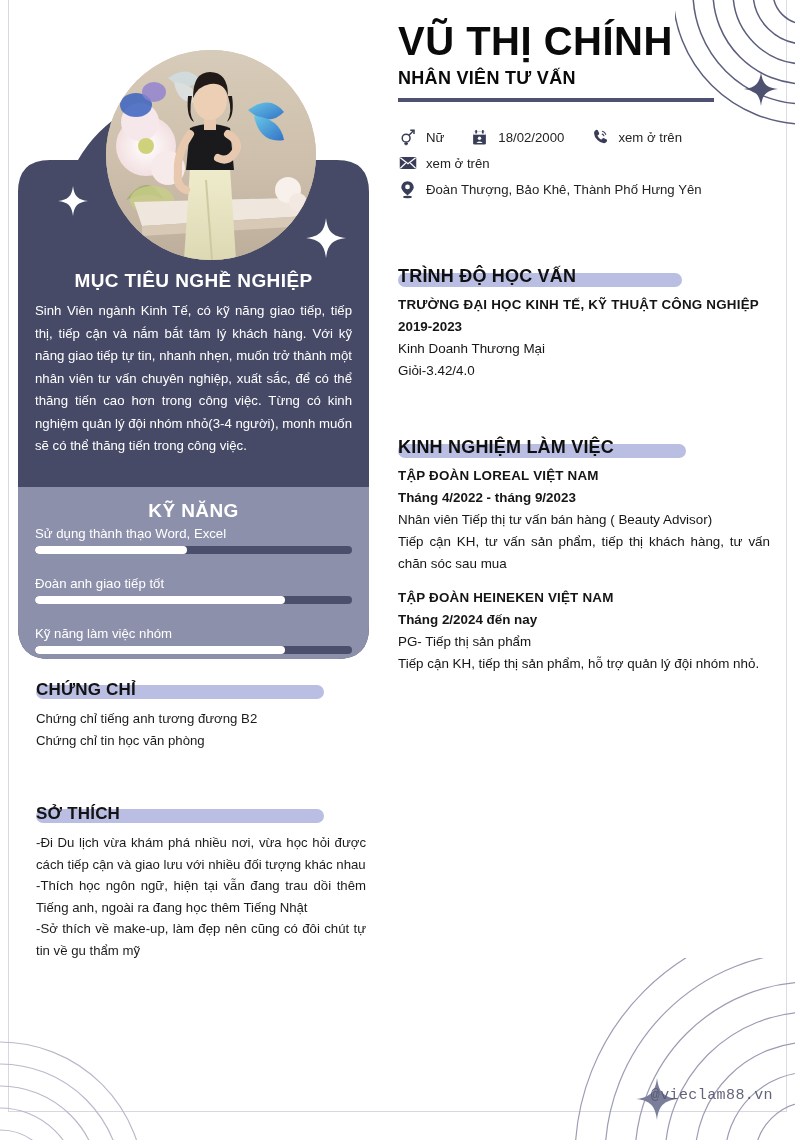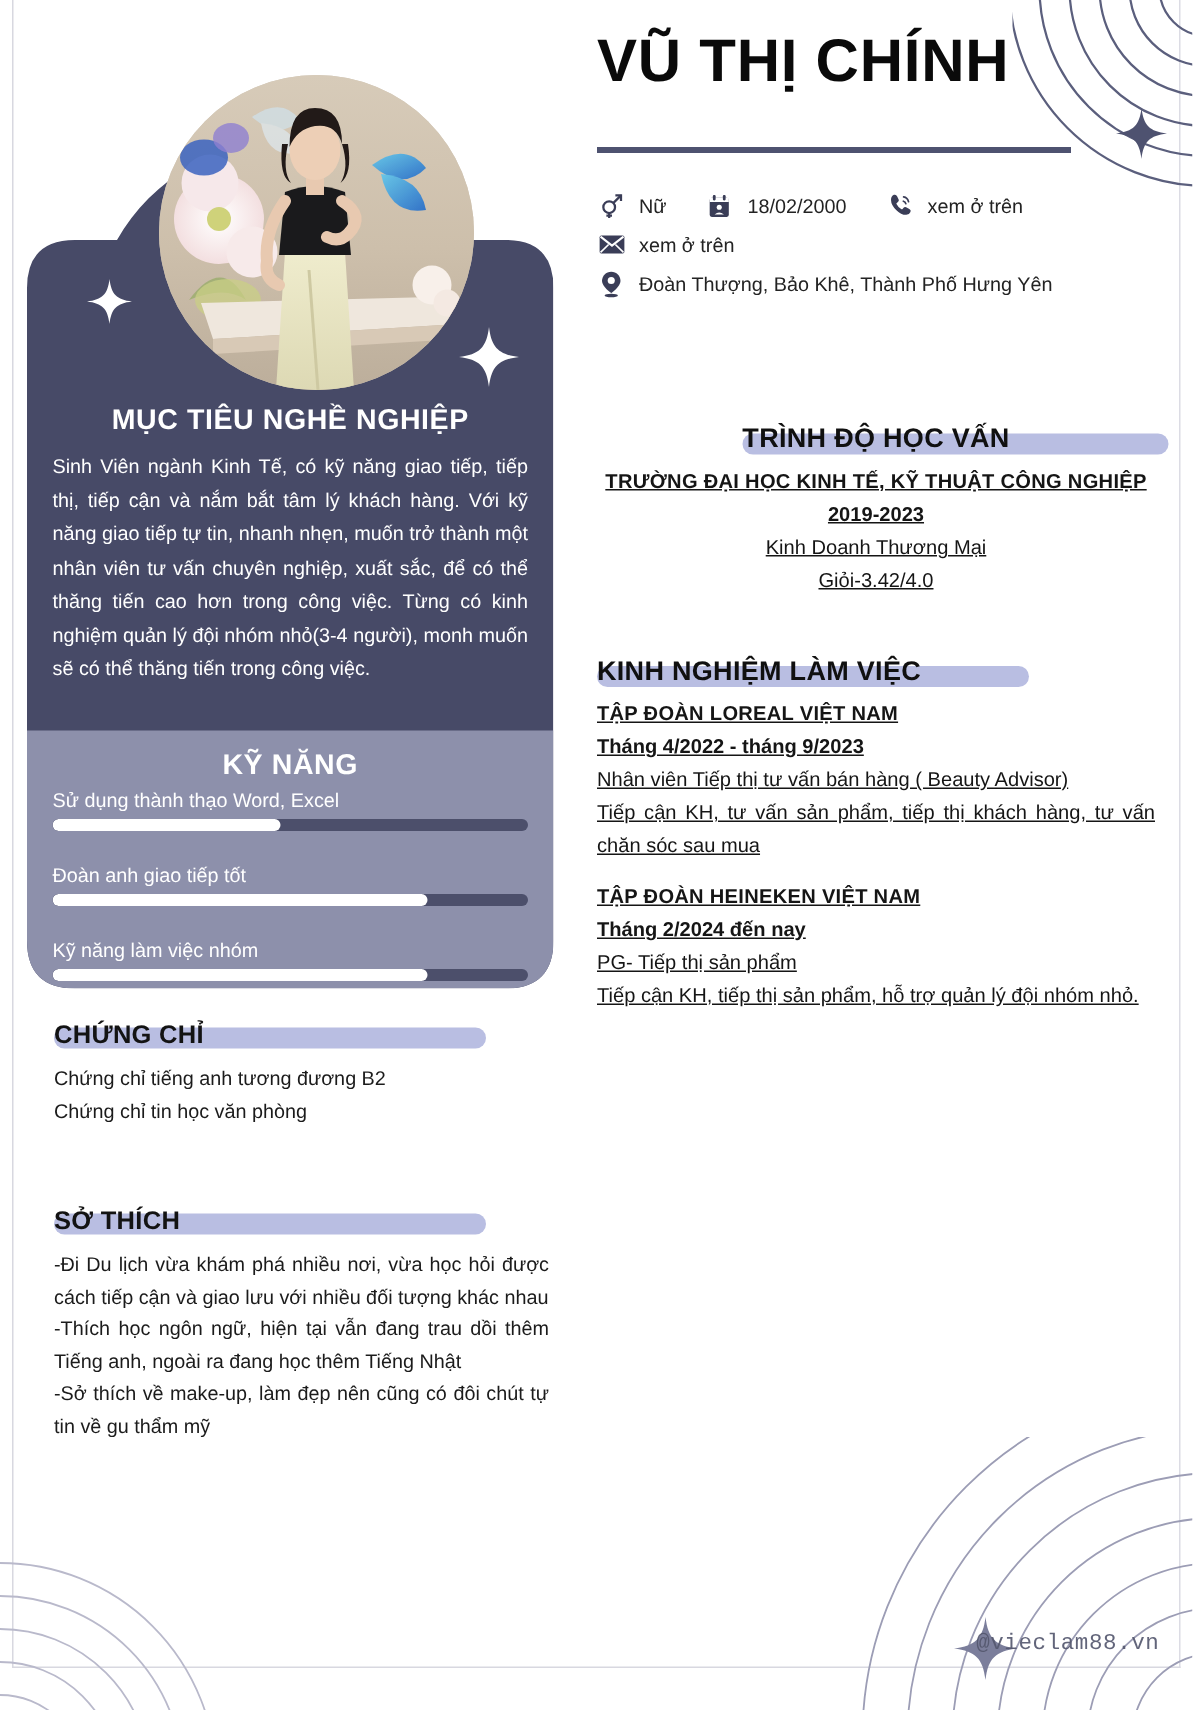--- a/index.html
+++ b/index.html
@@ -170,21 +170,21 @@
   .rsec { position: absolute; left: 398px; width: 372px; }
   .rsec-head {
     position: relative;
     display: inline-block;
     font-size: 18px;
     font-weight: bold;
     color: #101010;
     letter-spacing: .2px;
     z-index: 2;
   }
-  .rsec-body { margin-top: 7px; font-size: 13.4px; line-height: 22px; color: #151515; text-decoration: underline; }
+  .rsec-body { margin-top: 7px; font-size: 13.4px; line-height: 22px; color: #151515; }
   .b-bold { font-weight: bold; }
   .b-up { font-weight: bold; letter-spacing: .2px; }
   .b-just { text-align: justify; }
   .gap-blk { margin-top: 12px; }
 
   .watermark {
     position: absolute;
     right: 22px; bottom: 36px;
     font-family: "Liberation Mono", "DejaVu Sans Mono", monospace;
     font-size: 15px;
@@ -389,20 +389,21 @@
     <div style="position:relative; display:inline-block;">
       <span class="head-pill" style="left:0; width:288px; bottom:1px;"></span>
       <span class="lsec-head">SỞ THÍCH</span>
     </div>
     <div class="lsec-body justify" style="white-space:pre-line;">-Đi Du lịch vừa khám phá nhiều nơi, vừa học hỏi được cách tiếp cận và giao lưu với nhiều đối tượng khác nhau
 -Thích học ngôn ngữ, hiện tại vẫn đang trau dồi thêm Tiếng anh, ngoài ra đang học thêm Tiếng Nhật
 -Sở thích về make-up, làm đẹp nên cũng có đôi chút tự tin về gu thẩm mỹ</div>
   </div>
 
   <div class="name">VŨ THỊ CHÍNH</div>
+  <div class="role">NHÂN VIÊN TƯ VẤN</div>
   <div class="name-rule"></div>
 
   <div class="contact">
     <div class="crow">
       <div class="citem">
         <span class="ico">
           <svg width="18" height="18" viewBox="0 0 24 24" fill="none" stroke="#3a3d57" stroke-width="2">
             <circle cx="9.5" cy="13.5" r="5.2"></circle>
             <line x1="9.5" y1="18.7" x2="9.5" y2="23"></line>
             <line x1="7" y1="21" x2="12" y2="21"></line>
@@ -458,21 +459,21 @@
             <path d="M10 1.5 C5.6 1.5 2.2 5 2.2 9.3 C2.2 14 10 19.5 10 19.5 C10 19.5 17.8 14 17.8 9.3 C17.8 5 14.4 1.5 10 1.5 Z" fill="#3a3d57"></path>
             <circle cx="10" cy="8.8" r="3" fill="#ffffff"></circle>
             <ellipse cx="10" cy="21.4" rx="5.6" ry="1.5" fill="#3a3d57"></ellipse>
           </svg>
         </span>
         <span>Đoàn Thượng, Bảo Khê, Thành Phố Hưng Yên</span>
       </div>
     </div>
   </div>
 
-  <div class="rsec" style="top:282px;text-align:center;">
+  <div class="rsec" style="top:266px;">
     <div style="position:relative; display:inline-block;">
       <span class="head-pill" style="left:0; width:284px; bottom:0px;"></span>
       <span class="rsec-head">TRÌNH ĐỘ HỌC VẤN</span>
     </div>
     <div class="rsec-body">
       <div class="b-up">TRƯỜNG ĐẠI HỌC KINH TẾ, KỸ THUẬT CÔNG NGHIỆP</div>
       <div class="b-bold">2019-2023</div>
       <div>Kinh Doanh Thương Mại</div>
       <div>Giỏi-3.42/4.0</div>
     </div>

